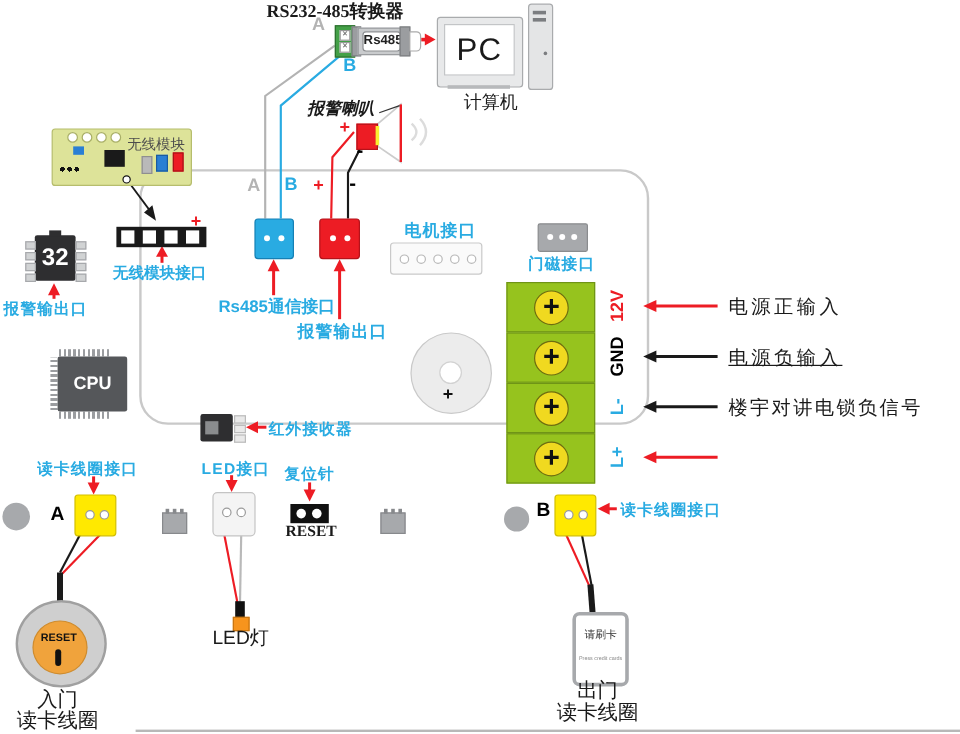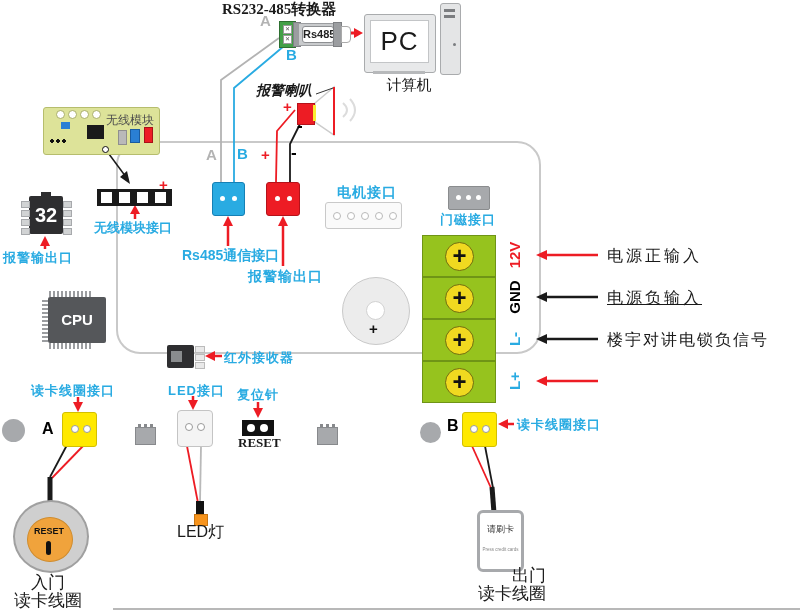--- a/index.html
+++ b/index.html
@@ -346,19 +346,19 @@
   </div>
 
   <div class="abs led-cap"></div>
   <div class="abs led-bulb"></div>
   <div class="abs" style="left:177px;top:522px;font-size:16px;color:#1a1a1a;">LED灯</div>
 
   <div class="abs card">
     <div style="margin-top:10px;text-align:center;font-size:9px;color:#333;font-family:'Liberation Serif',serif;">请刷卡</div>
     <div style="margin-top:10px;text-align:center;font-size:5px;color:#888;transform:scale(0.9);">Press credit cards</div>
   </div>
-  <div class="abs cn" style="left:450px;top:567px;width:96px;text-align:right;font-size:17px;line-height:18px;">
+  <div class="abs cn" style="left:450px;top:567px;width:96px;text-align:center;font-size:17px;line-height:18px;">
     <div>出门</div>
     <div>读卡线圈</div>
   </div>
 
   <div class="abs bottom-line"></div>
 </div>
 
 </body></html>

